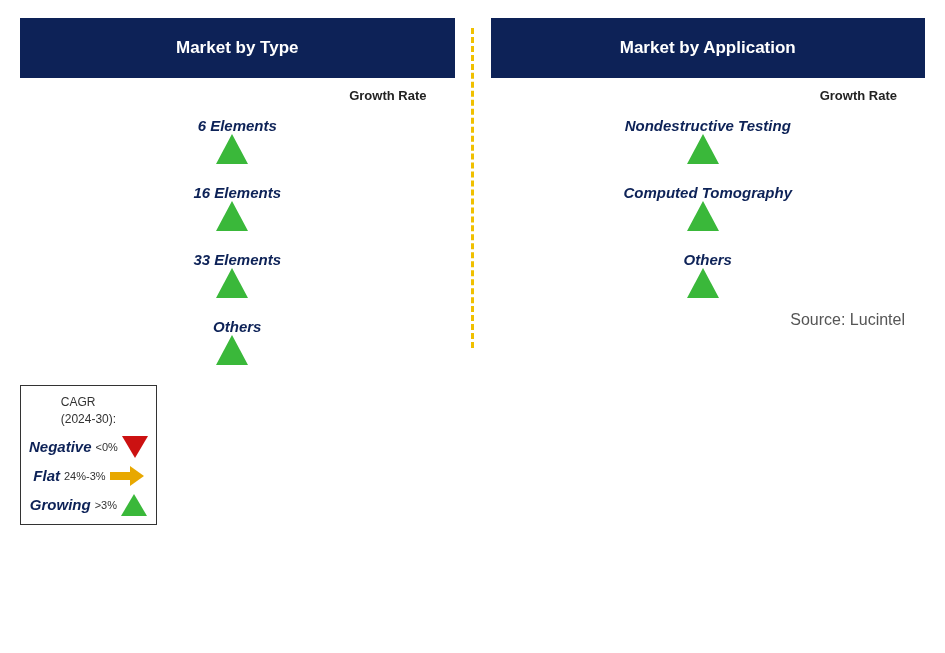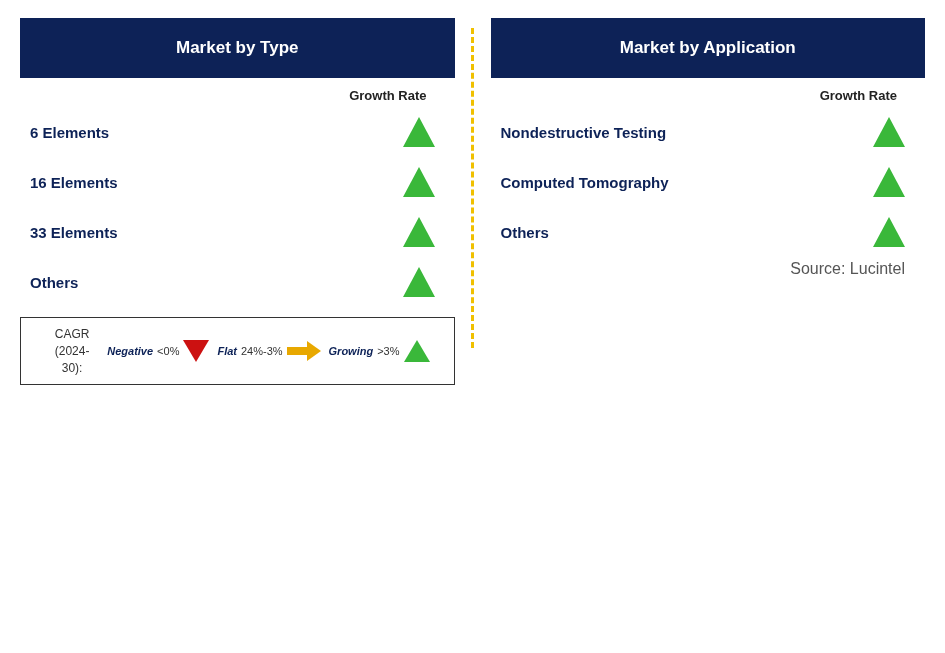--- a/index.html
+++ b/index.html
@@ -47,70 +47,71 @@
       font-weight: bold;
       color: #222;
       text-align: right;
       width: 100%;
       padding-right: 28px;
       margin-bottom: 4px;
     }
 
     .row-item {
       display: flex;
-      flex-direction: row;
+      flex-direction: column;
       align-items: center;
       justify-content: space-between;
       width: 100%;
       padding: 10px 10px 10px 10px;
+      font-style: italic;
     }
 
     .row-label {
       font-size: 15px;
       font-weight: bold;
       color: #0d2257;
     }
 
     .arrow-up {
       width: 0;
       height: 0;
       border-left: 16px solid transparent;
       border-right: 16px solid transparent;
       border-bottom: 30px solid #3ab83a;
       margin-right: 10px;
     }
 
     
     .legend-box {
       border: 1.5px solid #333;
-      padding: 8px 24px;
+      padding: 8px 8px;
       margin-top: 10px;
       display: flex;
+      flex-direction: column;
       align-items: center;
       gap: 8px;
       font-size: 12px;
       color: #333;
-      text-align: center;
     }
 
     .legend-title {
       font-size: 12px;
       color: #333;
       line-height: 1.4;
     }
 
     .legend-item {
       display: flex;
       flex-direction: row;
       align-items: center;
       gap: 4px;
     }
 
     .legend-label {
-      font-size: 11px;
+      font-size: 15px;
       font-weight: bold;
       color: #0d2257;
       font-style: italic;
     }
 
     .legend-sublabel {
       font-size: 11px;
       color: #333;
     }
 

